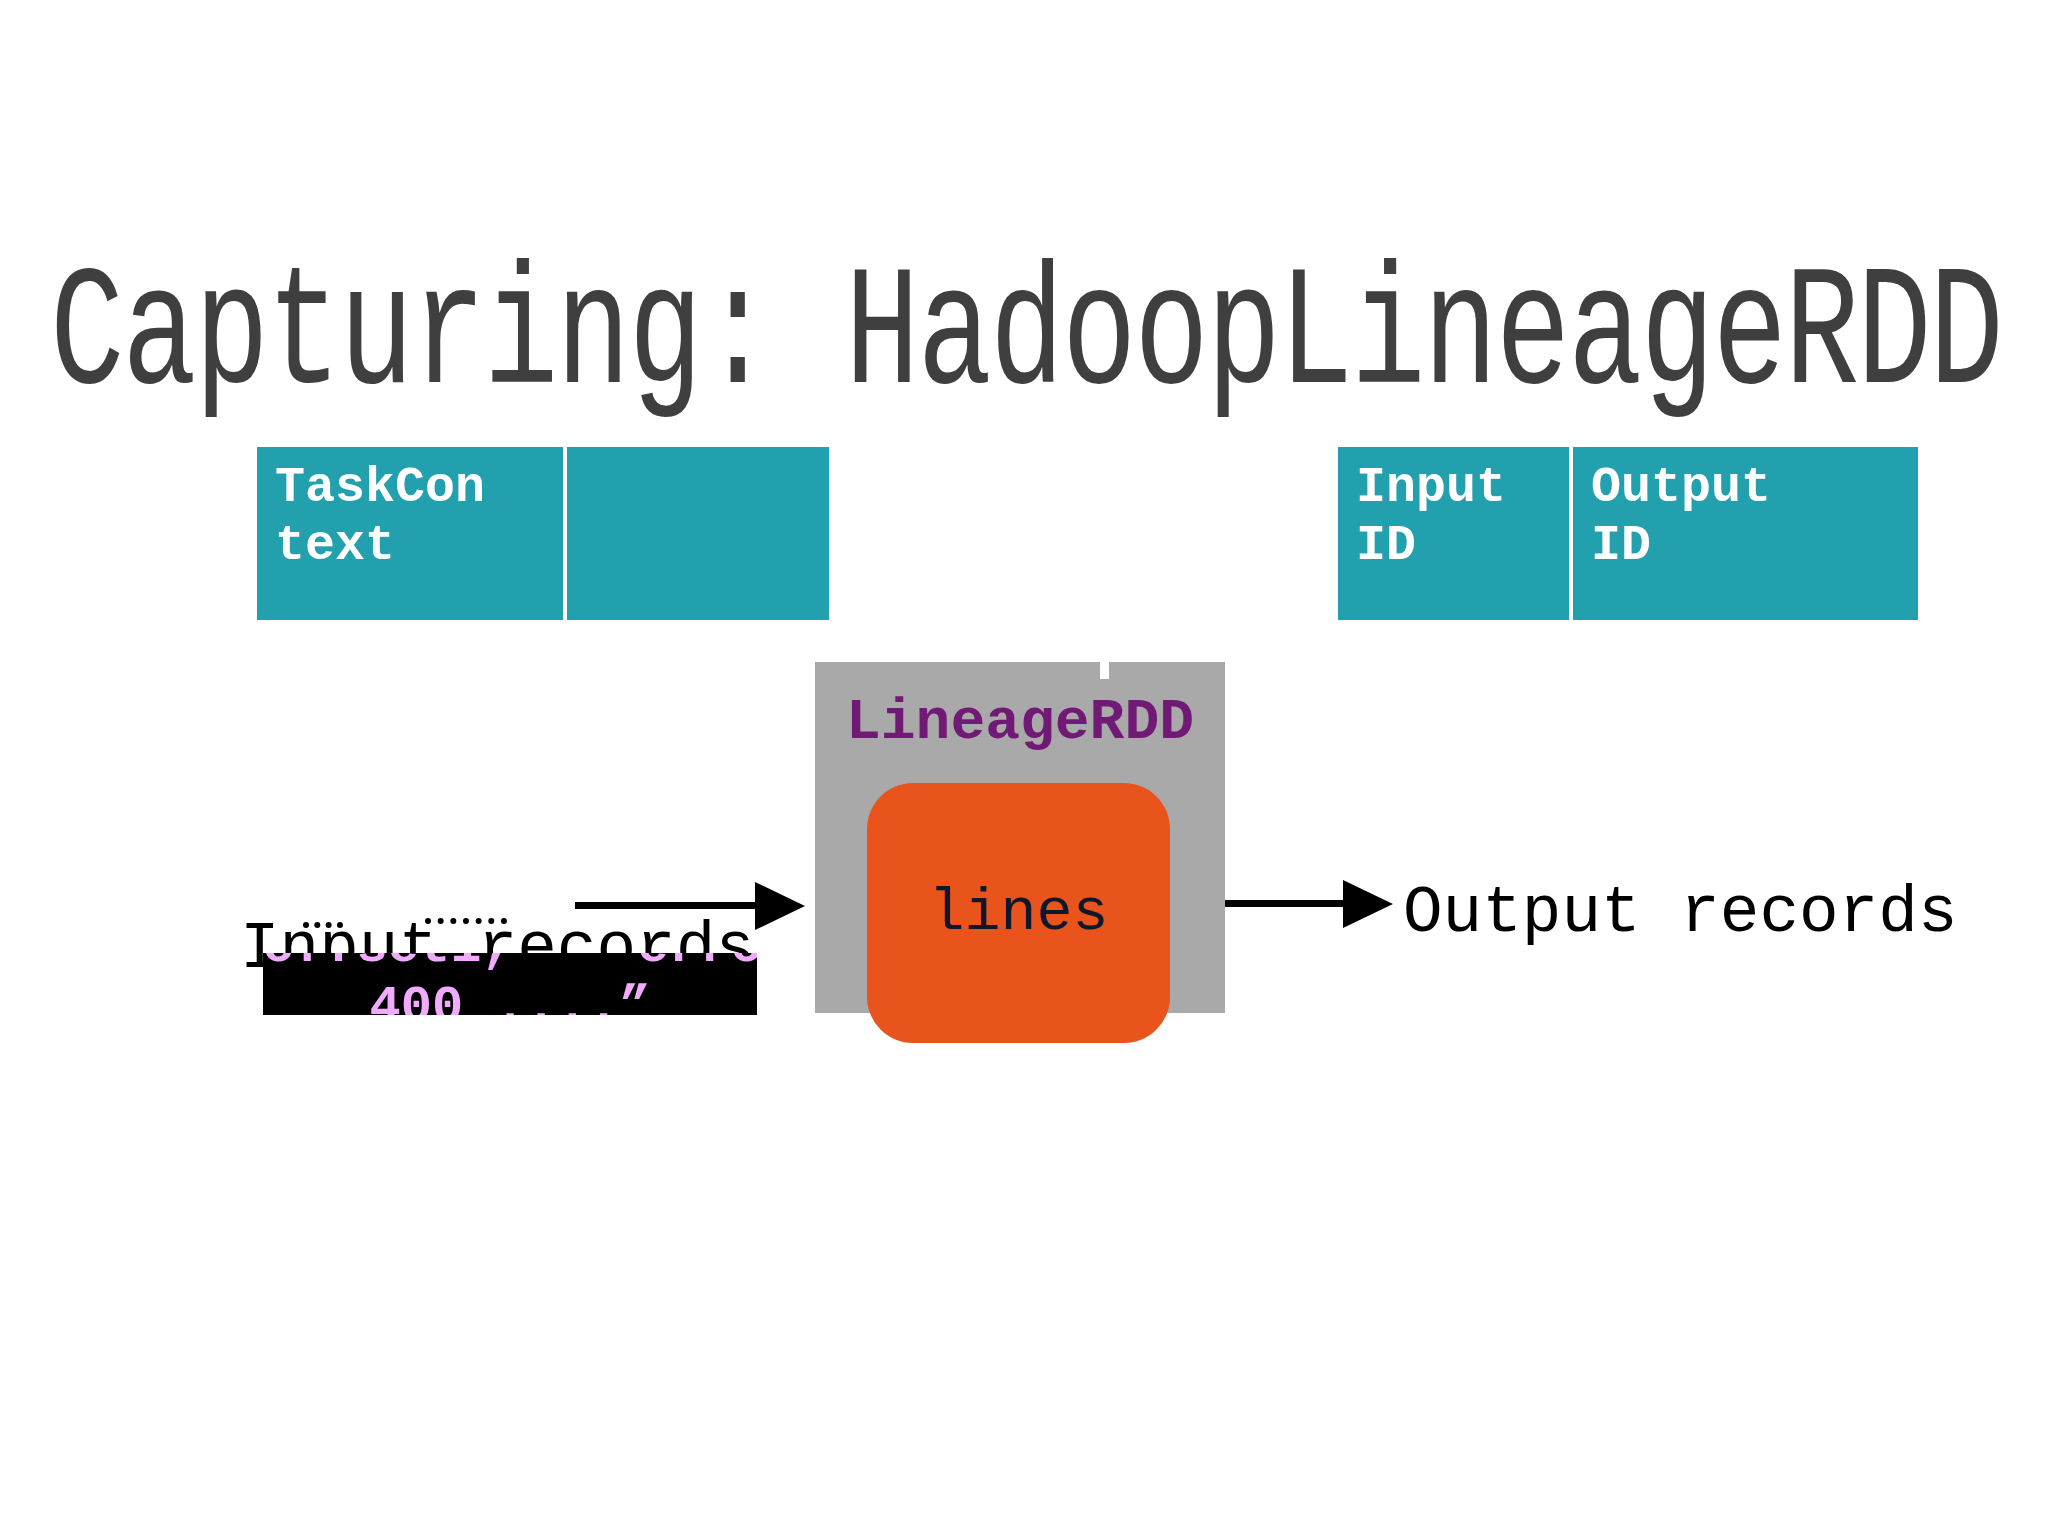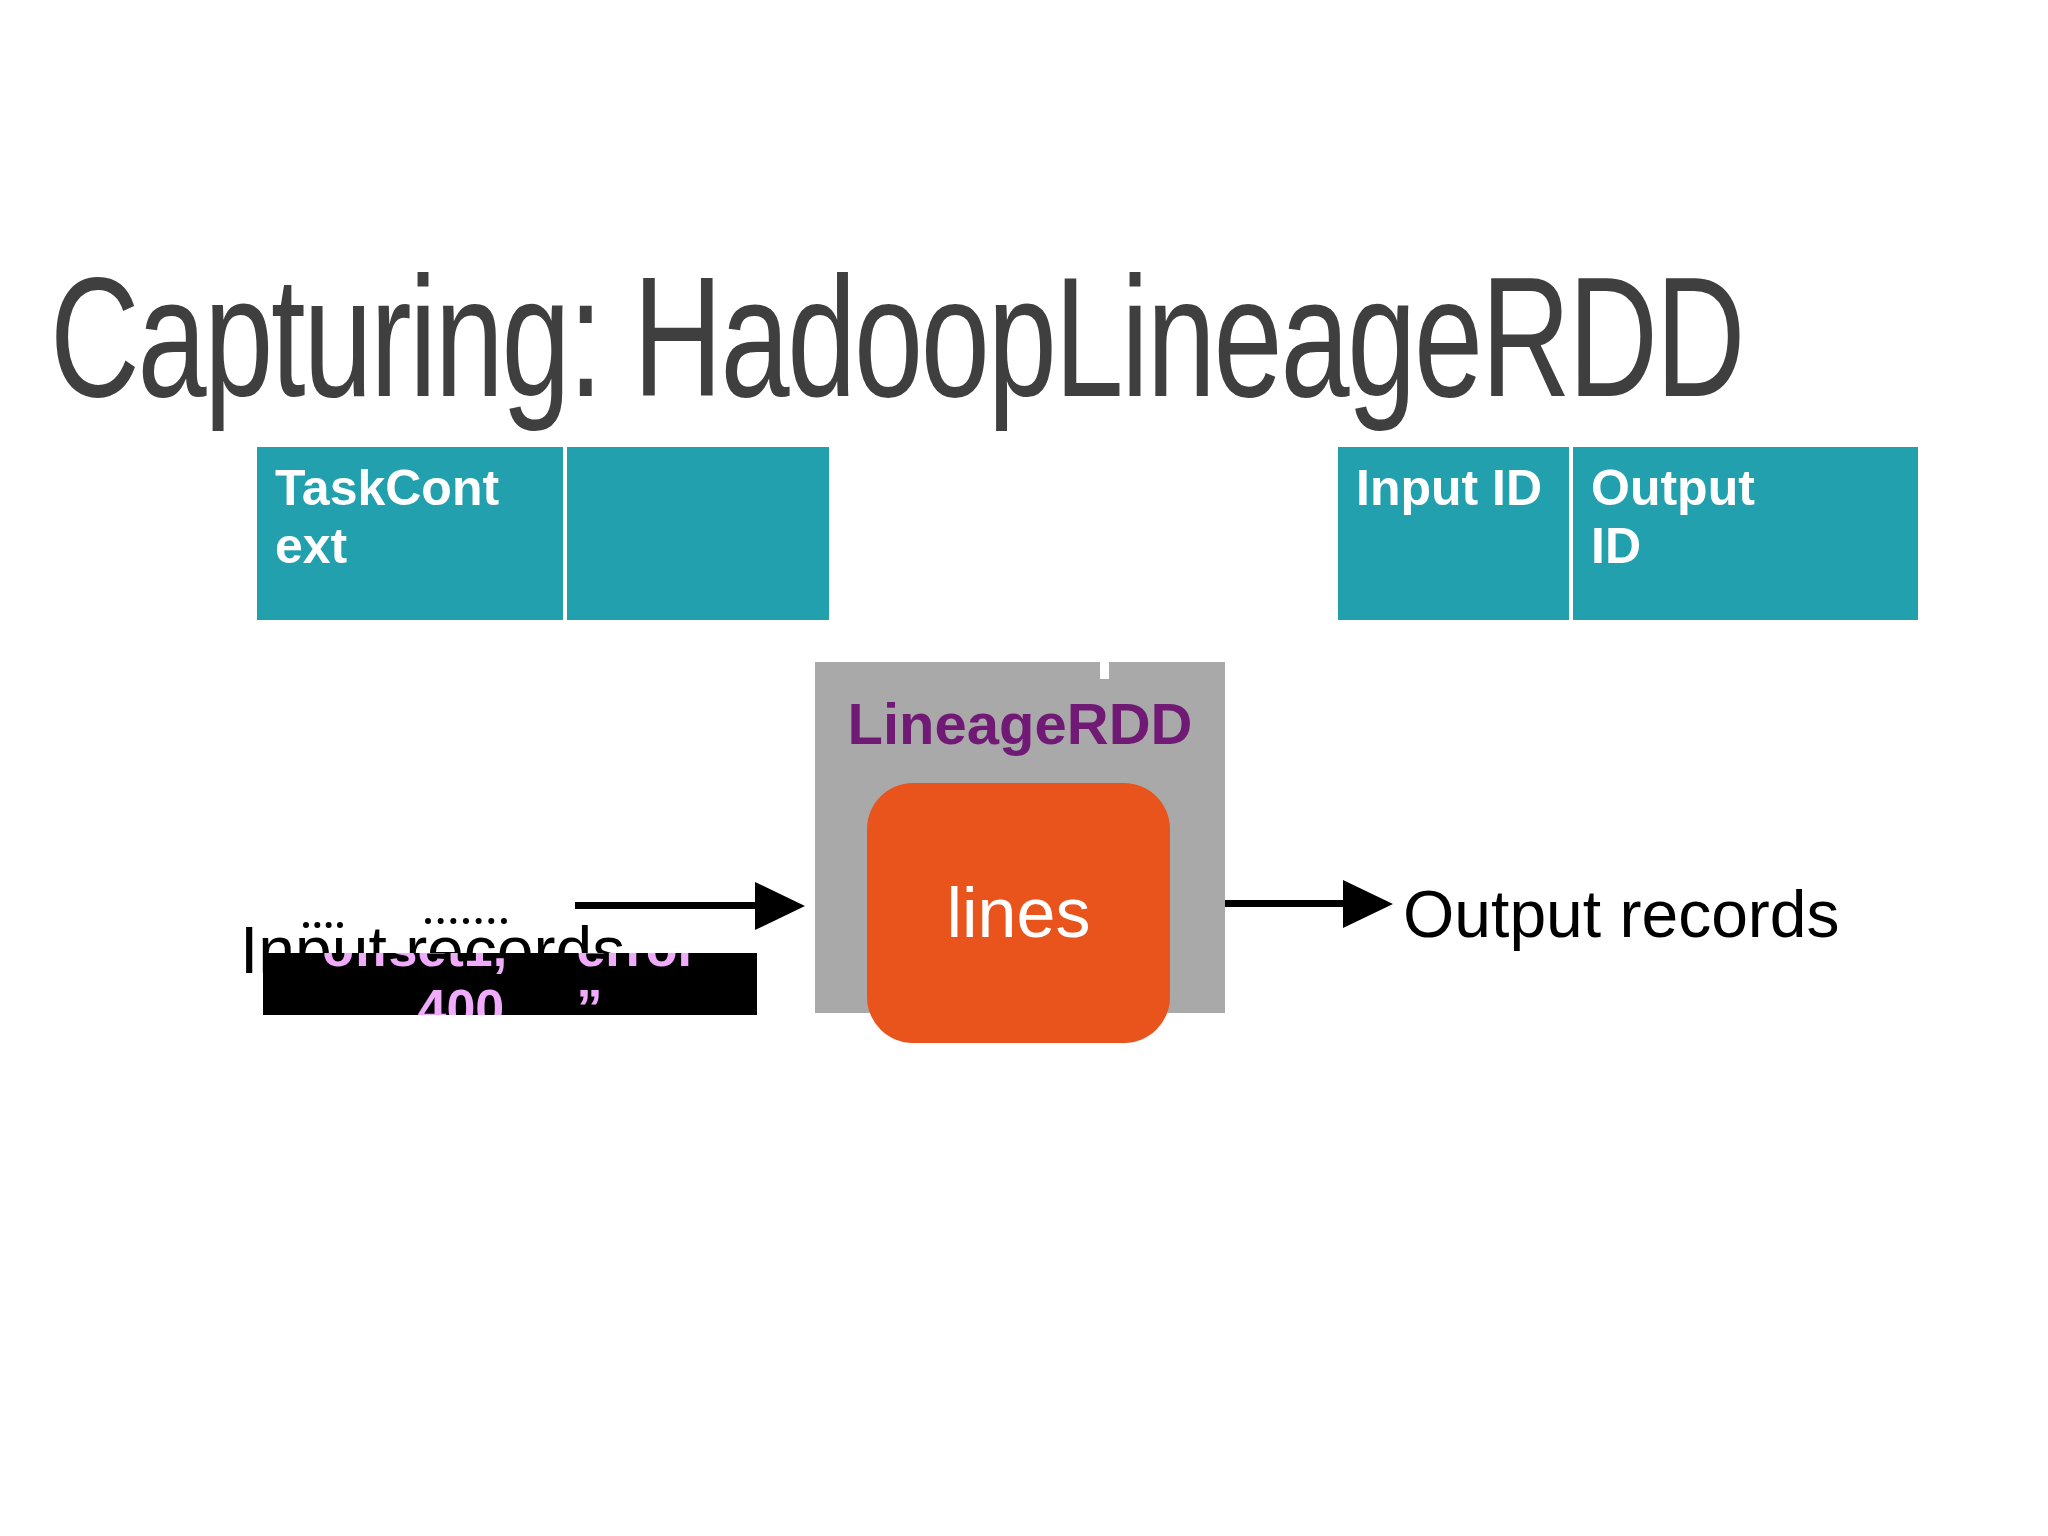--- a/index.html
+++ b/index.html
@@ -1,18 +1,18 @@
 <!DOCTYPE html>
 <html><head>
 <meta charset="utf-8">
 <style>
   html,body{margin:0;padding:0;background:#fff;}
   .slide{
     position:relative;width:2048px;height:1536px;background:#ffffff;
-    font-family:Liberation Sans, sans-serif;overflow:hidden;
+    font-family:Liberation Mono, monospace;overflow:hidden;
   }
   
   .title{
     position:absolute;left:50px;top:252px;
     font-size:170px;line-height:170px;font-weight:400;
     color:#3f3f3f;letter-spacing:-3px;white-space:nowrap;
     transform:scaleX(0.73);transform-origin:left center;
   }
   
   .tbl{position:absolute;top:447px;height:173px;display:flex;}
@@ -40,21 +40,21 @@
   }
   .notch{
     position:absolute;left:285px;top:0;width:9px;height:17px;background:#ffffff;
   }
   
   .lines-box{
     position:absolute;left:867px;top:783px;width:303px;height:260px;
     background:#e8541c;border-radius:46px;
     display:flex;align-items:center;justify-content:center;
   }
-  .lines-label{color:#ffffff;font-size:70px;font-weight:400;}
+  .lines-label{color:#0f172a;font-size:60px;font-weight:400;}
   
   .io-label{position:absolute;color:#000000;font-size:66px;white-space:nowrap;}
   .input-label{left:240px;top:912px;}
   .output-label{left:1403px;top:876px;}
   
   .arrow-line{position:absolute;height:7px;background:#000000;}
   .arrow-head{
     position:absolute;width:0;height:0;
     border-top:24px solid transparent;border-bottom:24px solid transparent;
     border-left:50px solid #000000;

